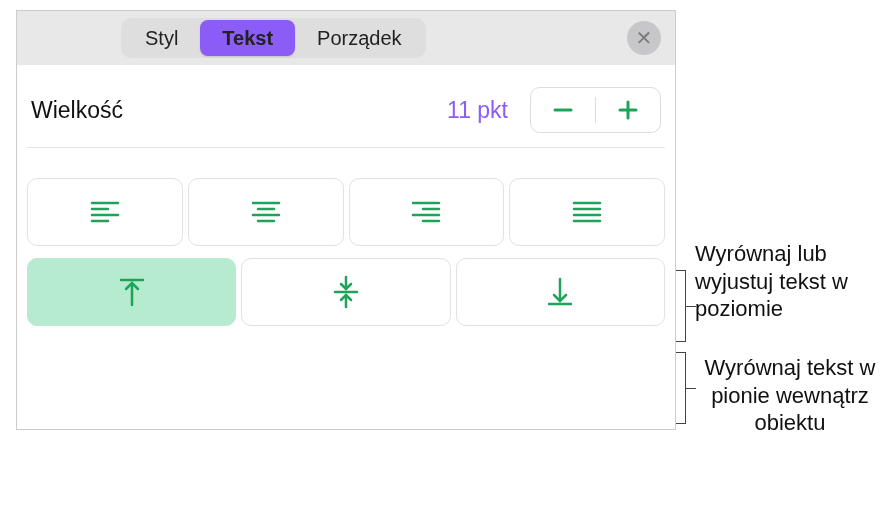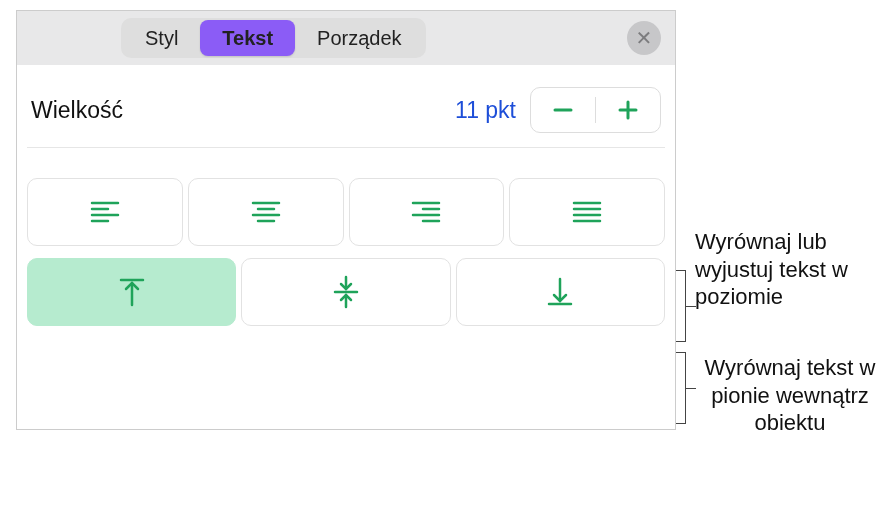--- a/index.html
+++ b/index.html
@@ -65,24 +65,25 @@
     font-size: 20px;
     cursor: pointer;
   }
   .body { padding: 8px 10px 0 10px; }
   .row {
     display: flex;
     align-items: center;
     min-height: 64px;
     border-bottom: 1px solid #e6e6e6;
     padding: 14px 4px;
+    gap: 8px;
   }
   .row:last-of-type { border-bottom: none; }
   .label { font-size: 23px; color: #111; }
-  .val { margin-left: auto; font-size: 23px; color: #1d4ed8; margin-right: 14px; }
+  .val { margin-left: auto; font-size: 23px; color: #8b5cf6; margin-right: 14px; }
   .stepper {
     display: flex;
     align-items: center;
     border: 1px solid #ddd;
     border-radius: 10px;
     height: 46px;
   }
   .step-btn {
     width: 64px;
     height: 100%;
@@ -131,21 +132,21 @@
   .callouts {
     position: absolute;
     left: 695px;
     top: 220px;
     width: 190px;
     font-size: 22px;
     line-height: 1.25;
     color: #111;
   }
   .callout { position: absolute; left: 0; }
-  .c1 { top: 8px; }
+  .c1 { top: 20px; }
   .c2 { top: 134px; text-align: center; }
   .bracket {
     position: absolute;
     border-right: 1px solid #444;
     border-top: 1px solid #444;
     border-bottom: 1px solid #444;
     width: 10px;
   }
   .b1 { left: 676px; top: 270px; height: 72px; }
   .b2 { left: 676px; top: 352px; height: 72px; }

